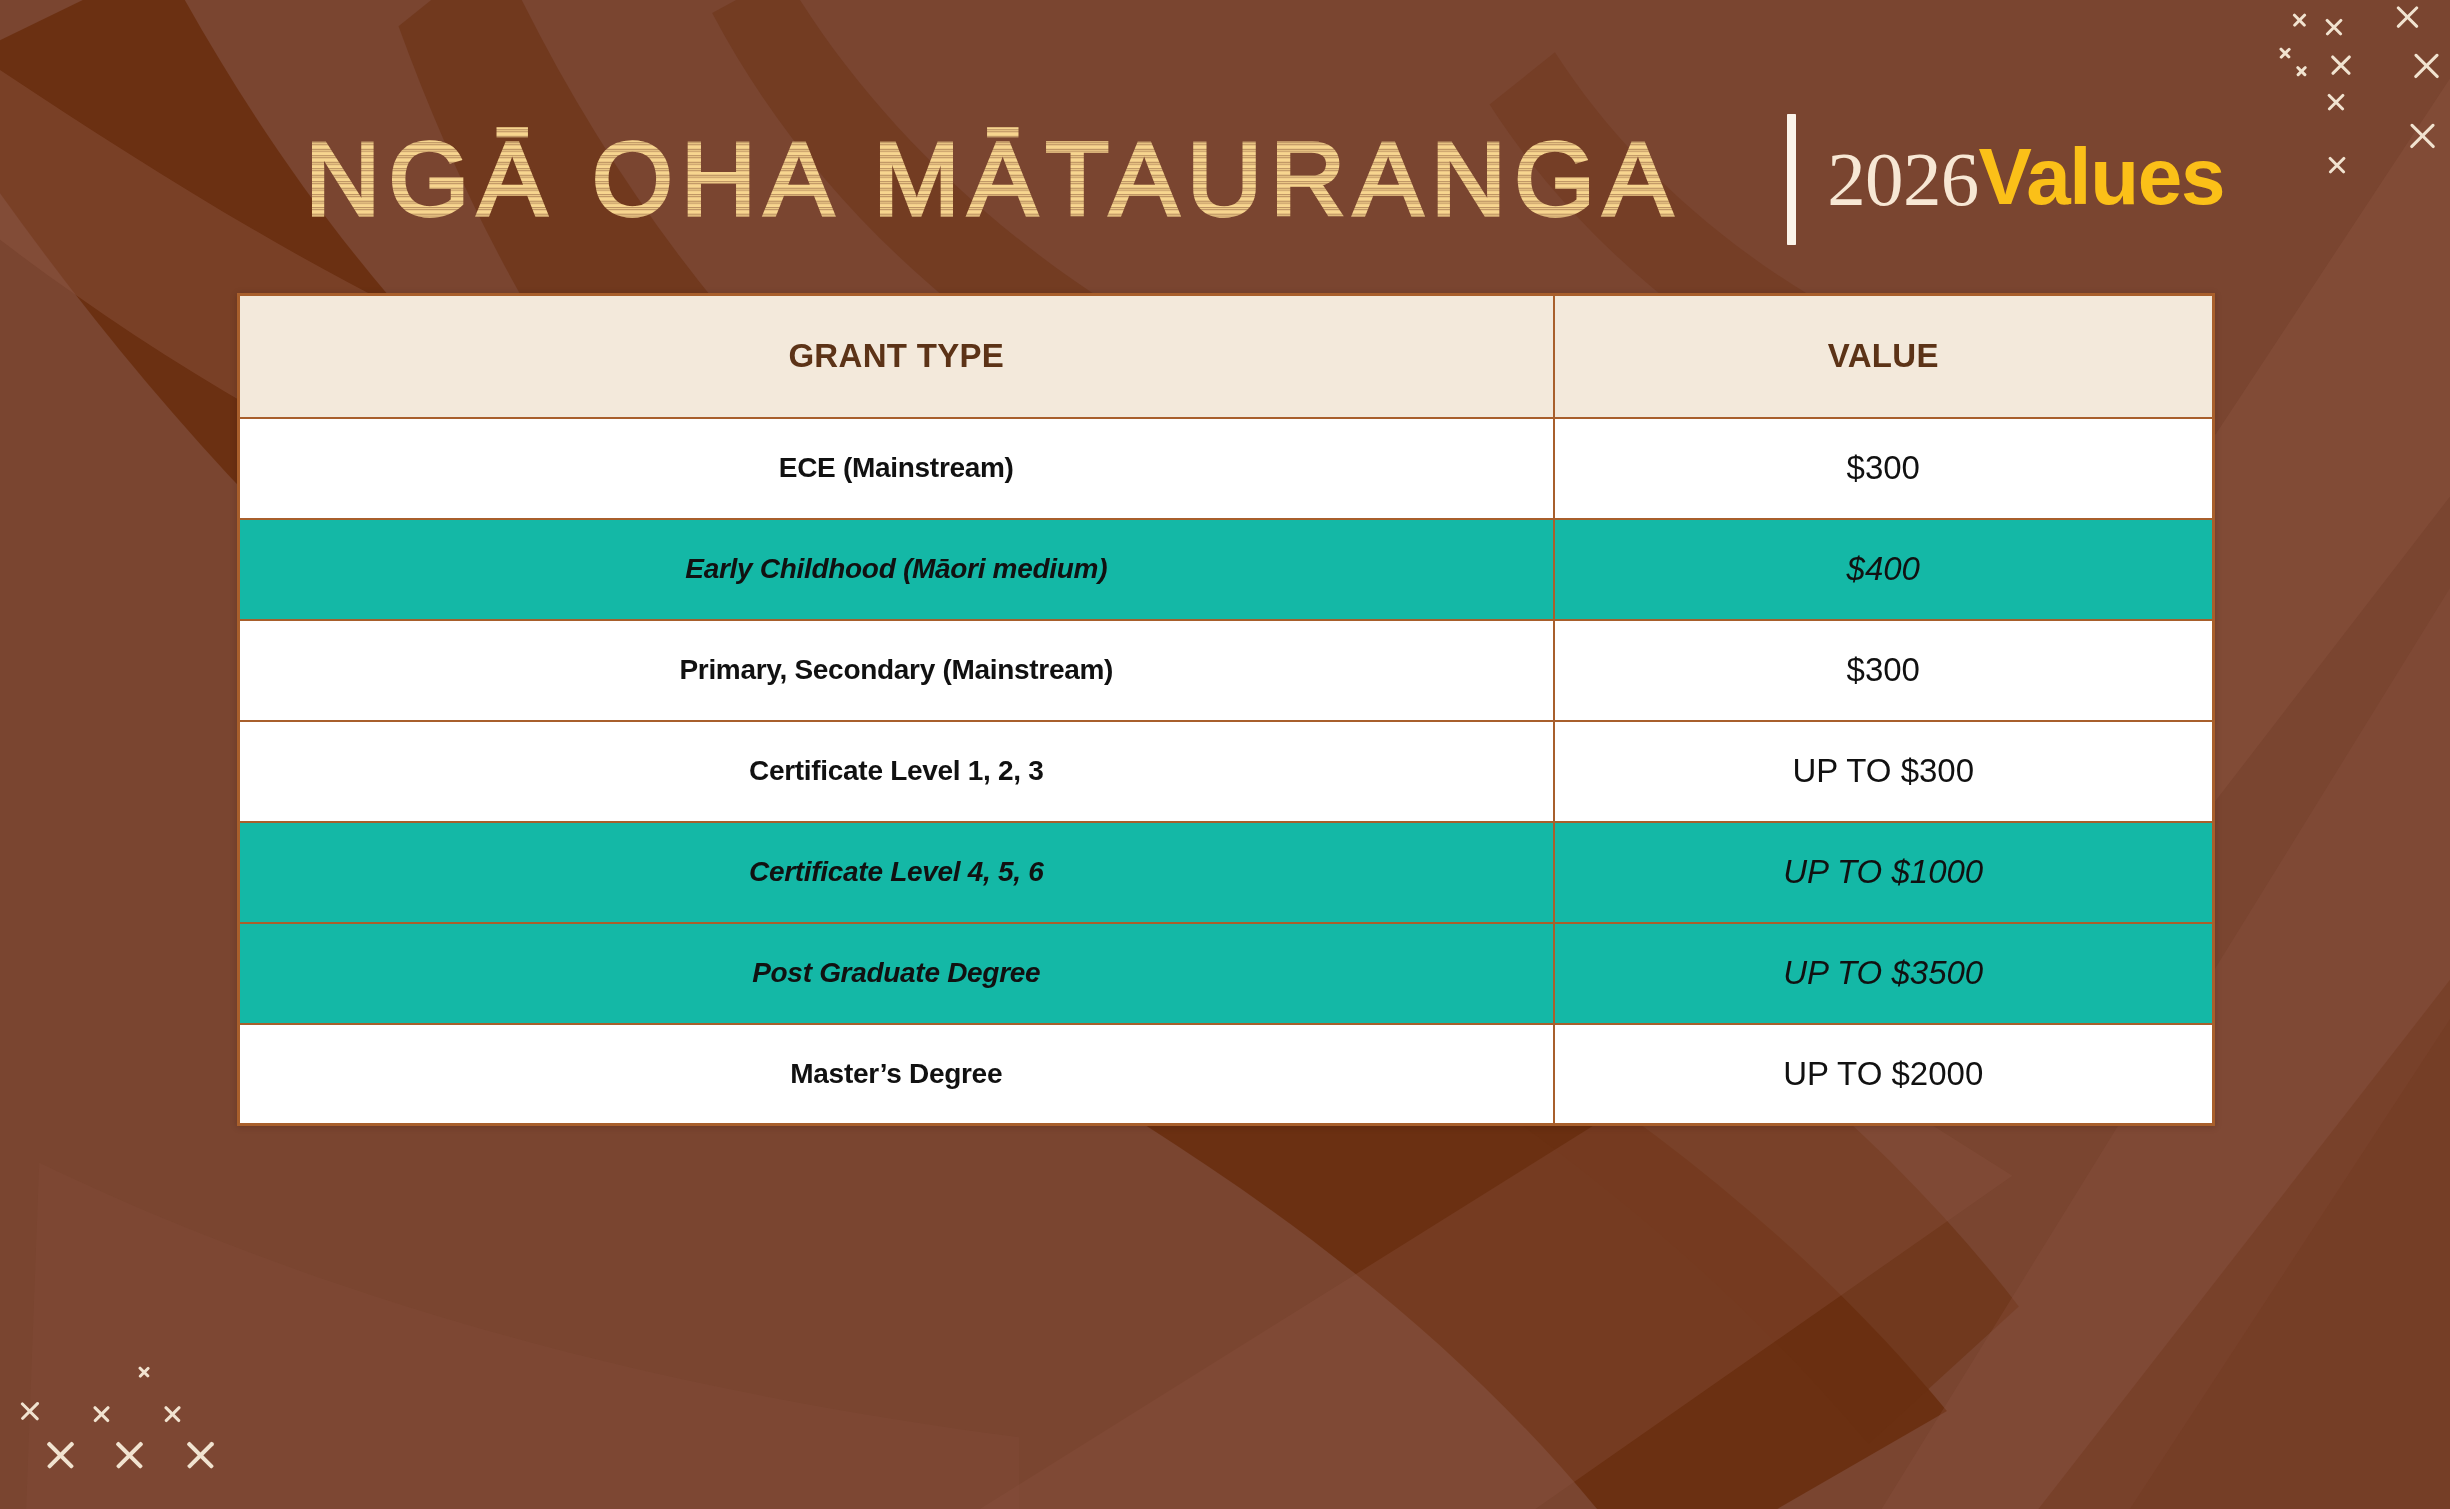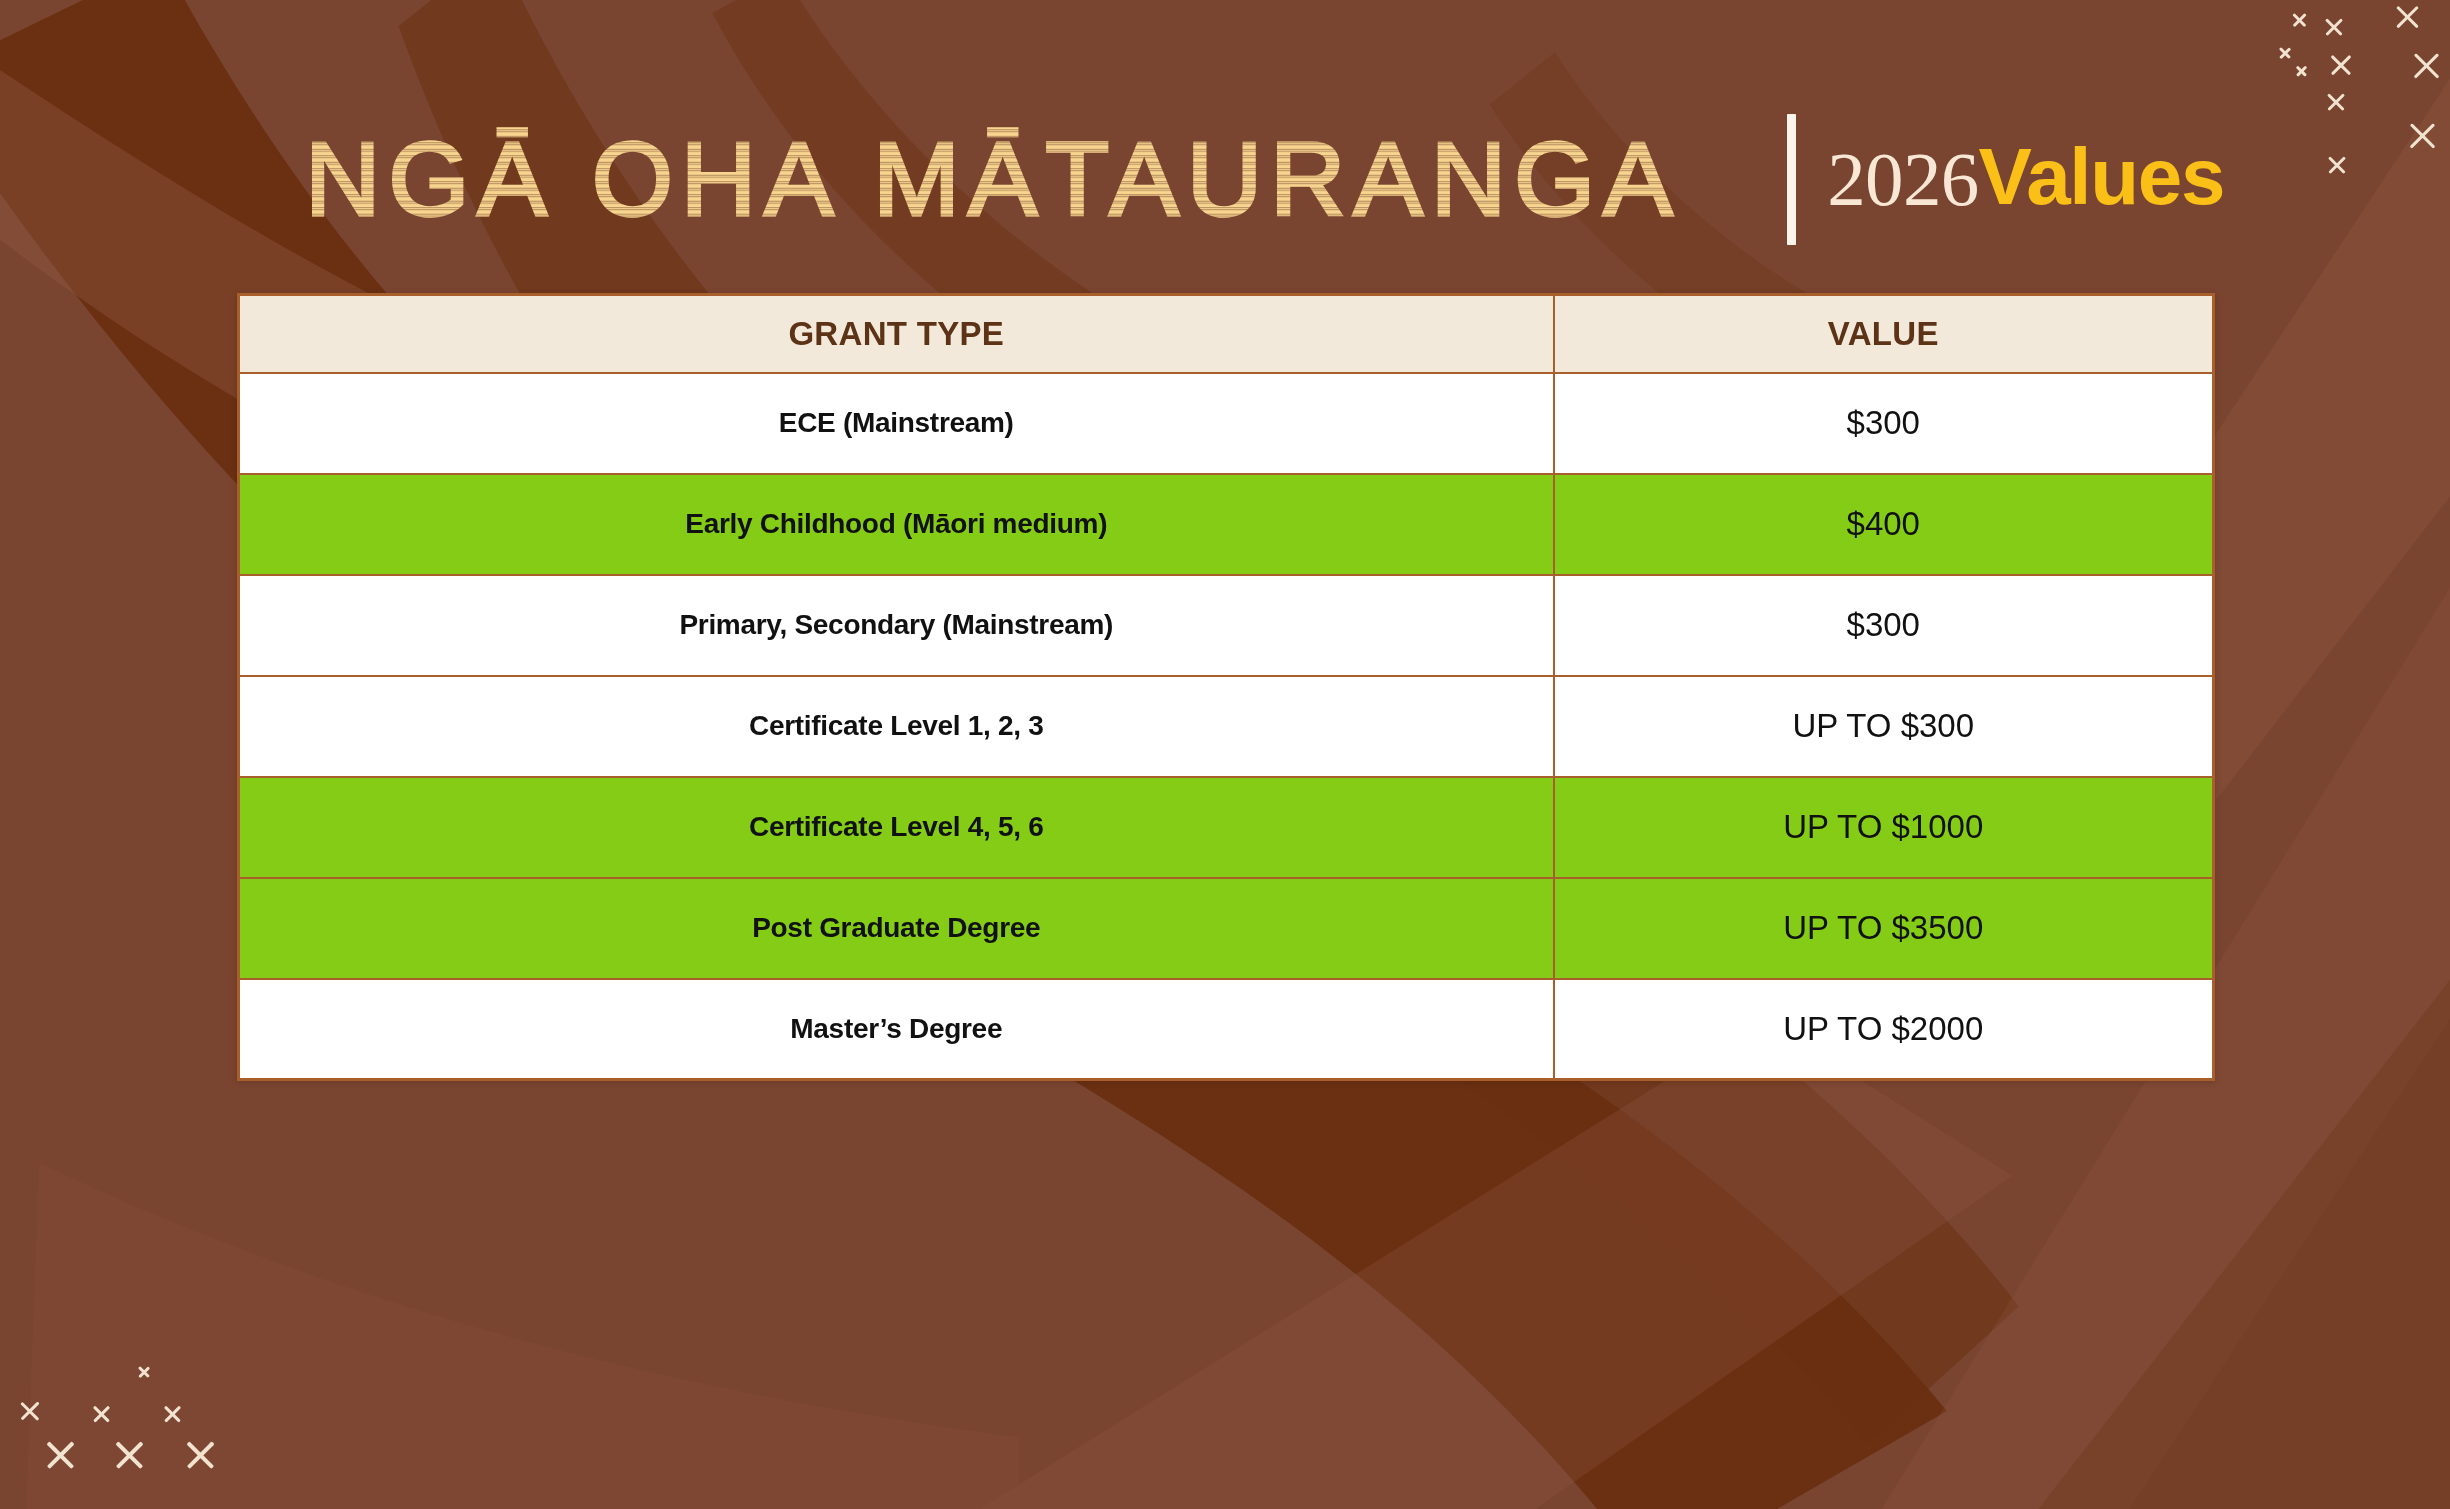--- a/index.html
+++ b/index.html
@@ -112,31 +112,31 @@
   #grants-table col.c-value { width:660px; }
 
   #grants-table th, #grants-table td {
     border:2.6px solid #A85F2C;
     text-align:center;
     vertical-align:middle;
   }
 
   thead th {
     background:#F3E9DB;
-    height:78px;
+    height:123px;
     color:#5C3317;
     font-size:33px;
     font-weight:700;
     letter-spacing:0.3px;
     font-family:"Liberation Sans", sans-serif;
   }
 
   tbody tr { height:101px; }
   tbody tr.odd  td { background:#FFFFFF; }
-  tbody tr.even td { background:#84cc16; }
+  tbody tr.even td { background:#14b8a6;font-style:italic; }
 
   td.grant-type {
     font-size:28px;
     font-weight:700;
     color:#111111;
     font-family:"Liberation Sans", sans-serif;
     letter-spacing:-0.3px;
     padding:0 19.6px;
   }
 

